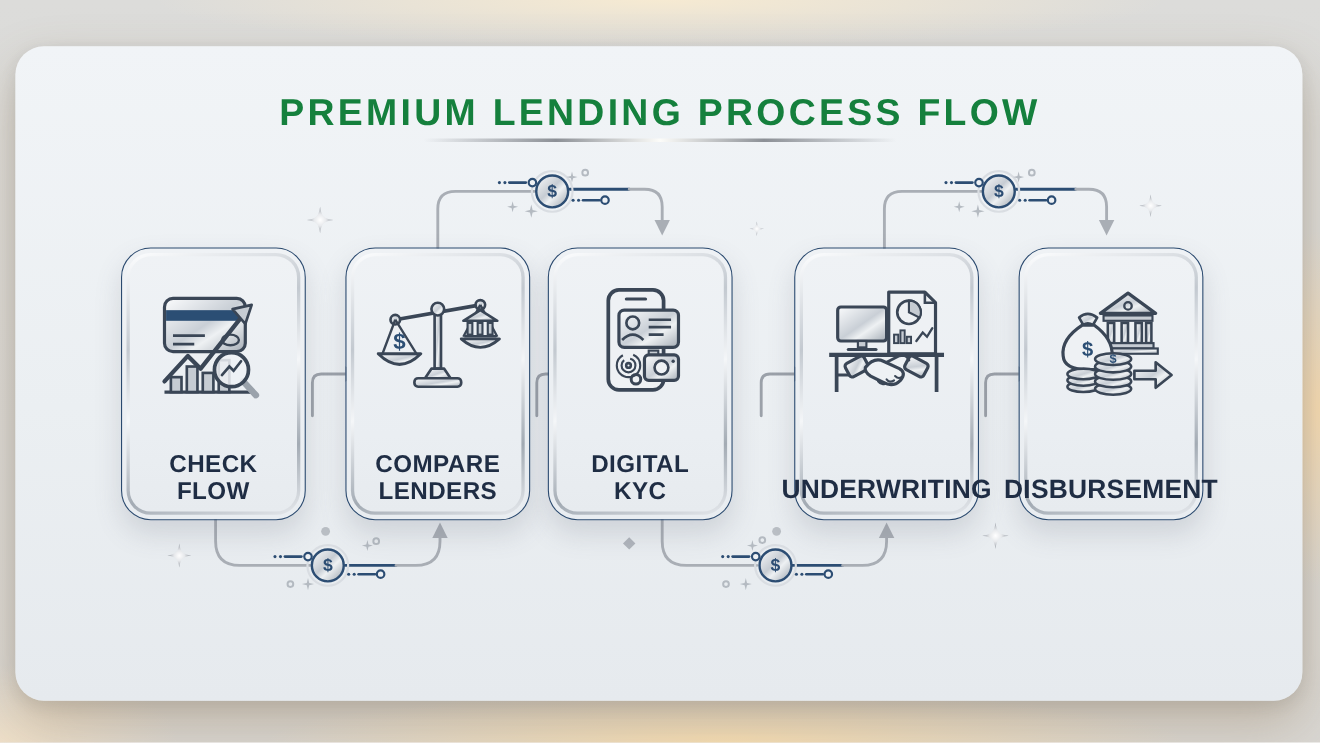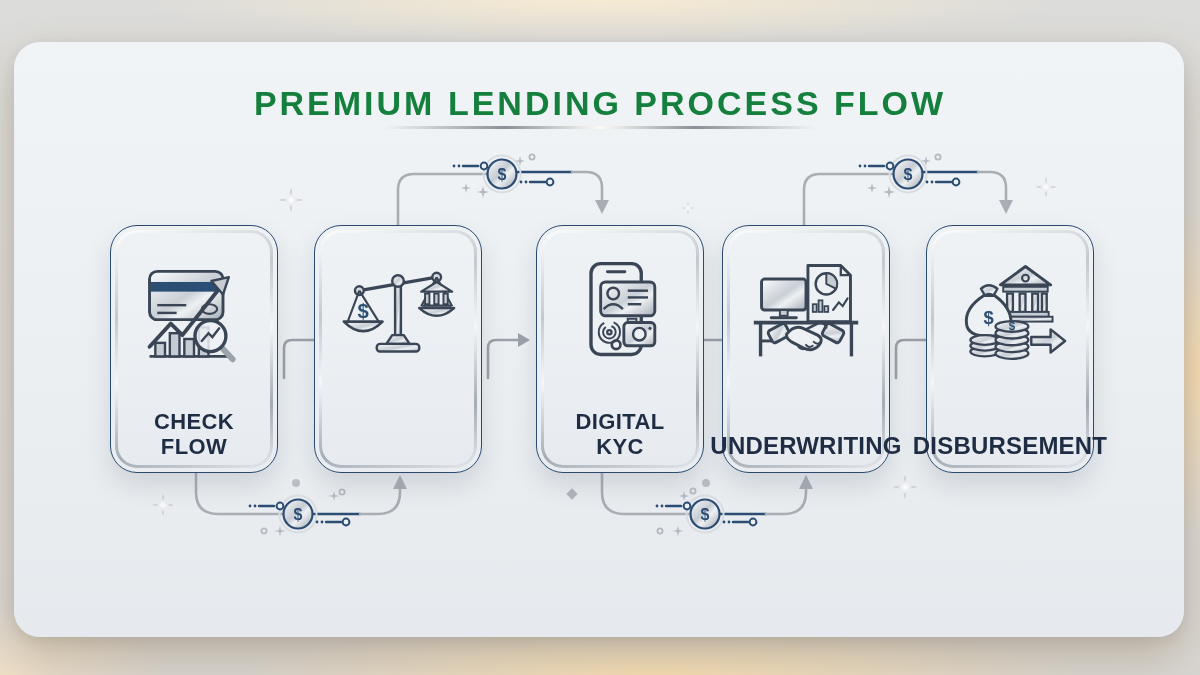--- a/index.html
+++ b/index.html
@@ -44,21 +44,21 @@
     display:flex;flex-direction:column;align-items:center;
   }
   .icon-wrap{margin-top:16px;width:118px;height:122px;display:flex;align-items:center;justify-content:center;}
   .card-label{
     margin-top:auto;margin-bottom:6px;text-align:center;color:#1f2d44;
     font-weight:700;font-size:22px;line-height:1.12;letter-spacing:.4px;
   }
   .card-label span{display:block;}
   .label-sm .card-label{font-size:24px;letter-spacing:.2px;}
   .flow-layer{position:absolute;left:0;top:0;width:1200px;height:675px;pointer-events:none;}
-  .c1{left:110px;} .c2{left:314px;} .c3{left:536px;} .c4{left:722px;} .c5{left:926px;}
+  .c1{left:110px;} .c2{left:314px;} .c3{left:498px;} .c4{left:722px;} .c5{left:926px;}
 </style>
 </head>
 <body>
 
 <div class="panel"></div>
 
 <div class="title">PREMIUM LENDING PROCESS FLOW</div>
 <div class="title-underline"></div>
 
 <svg class="flow-layer" viewBox="0 0 1200 675">
@@ -285,20 +285,24 @@
             <rect x="88" y="43" width="4.5" height="11"></rect>
               <rect x="97.5" y="43" width="4.5" height="11"></rect>
               <rect x="107" y="43" width="4.5" height="11"></rect>
           </g>
           <line x1="85" y1="55.5" x2="115" y2="55.5" stroke="#3a4656" stroke-width="2.4"></line>
           <path d="M82 58 Q100 74 118 58 Z" fill="url(#s2)" stroke="#3a4656" stroke-width="2.6" stroke-linejoin="round"></path>
           <path d="M48 95 L72 95 L66 86 L54 86 Z" fill="url(#s2)" stroke="#3a4656" stroke-width="2.5" stroke-linejoin="round"></path>
           <rect x="38" y="95" width="44" height="8" rx="3.5" fill="url(#s2)" stroke="#3a4656" stroke-width="2.5"></rect>
         </svg>
       </div>
+      <div class="card-label">
+        <span>COMPARE</span>
+        <span>LENDERS</span>
+      </div>
     </div>
   </div>
 </div>
 
 <div class="card c3">
   <div class="card-inner">
     <div class="card-content">
       <div class="icon-wrap">
         <svg viewBox="0 0 120 120" width="116" height="116">
           <defs>

